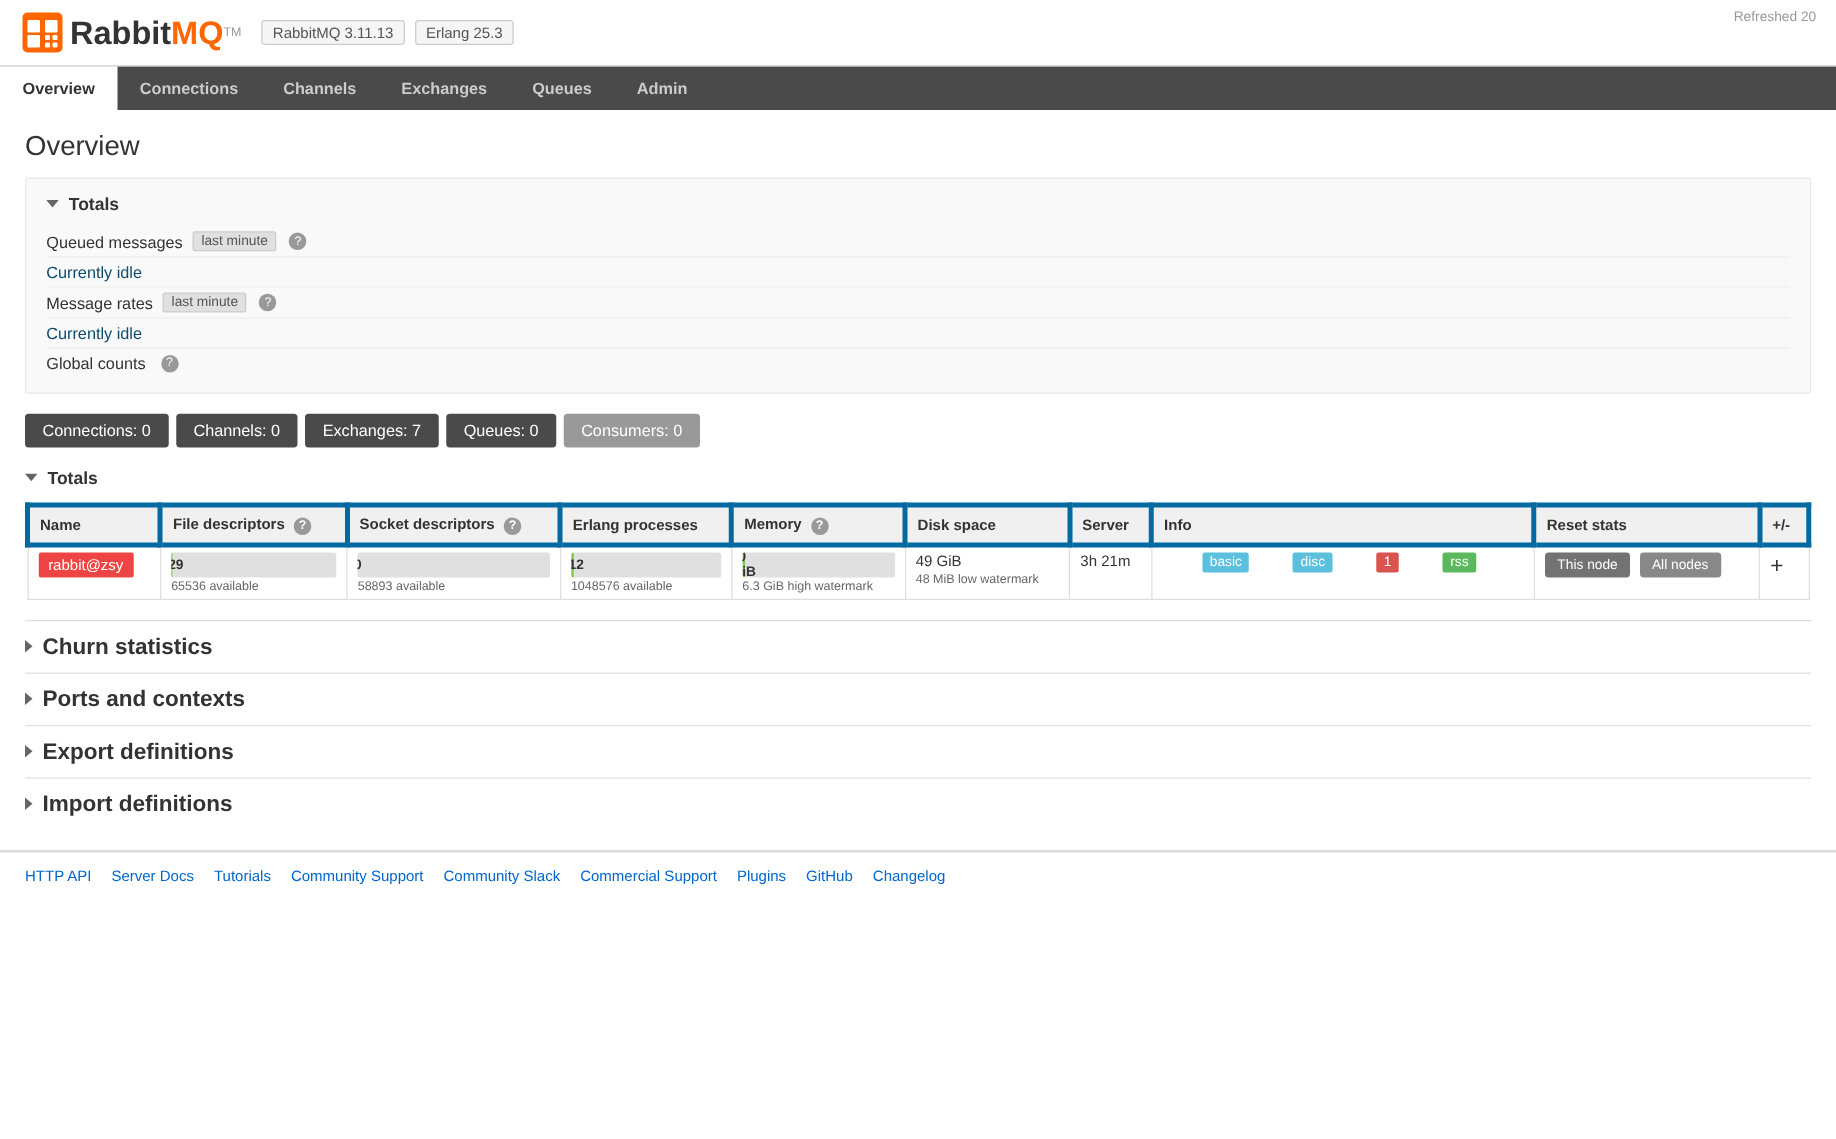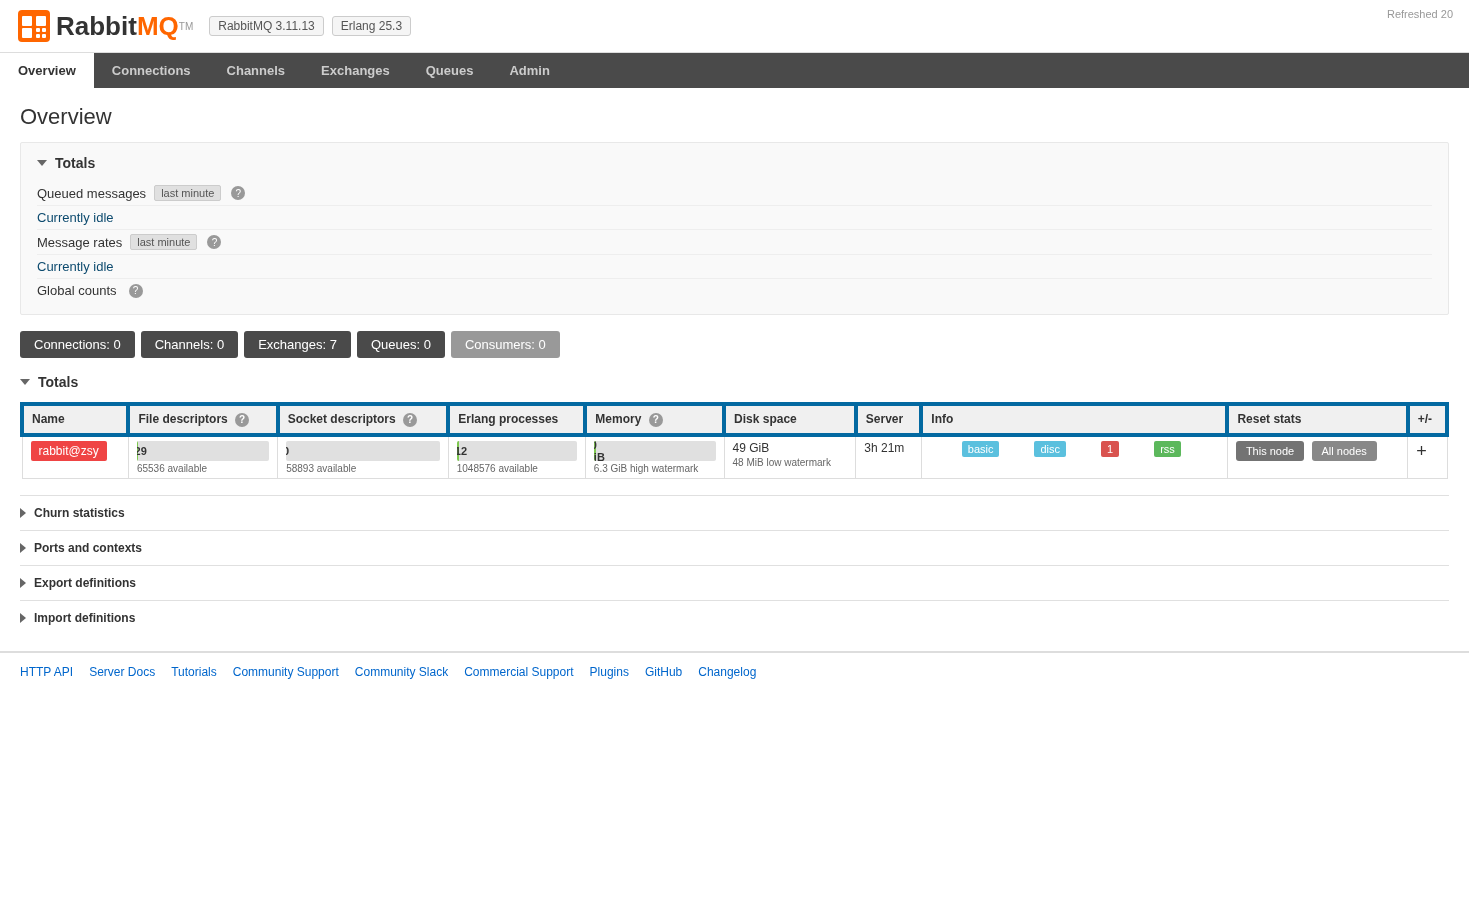--- a/index.html
+++ b/index.html
@@ -274,21 +274,21 @@
     }
     .collapsible-header .arrow-right {
       width: 0; height: 0;
       border-top: 5px solid transparent;
       border-bottom: 5px solid transparent;
       border-left: 6px solid #666;
       margin-right: 8px;
       display: inline-block;
     }
     .collapsible-header h3 {
-      font-size: 12px;
+      font-size: 18px;
       font-weight: bold;
       color: #333;
     }
 
     
     footer {
       border-top: 2px solid #ddd;
       padding: 12px 20px;
       display: flex;
       flex-wrap: wrap;

